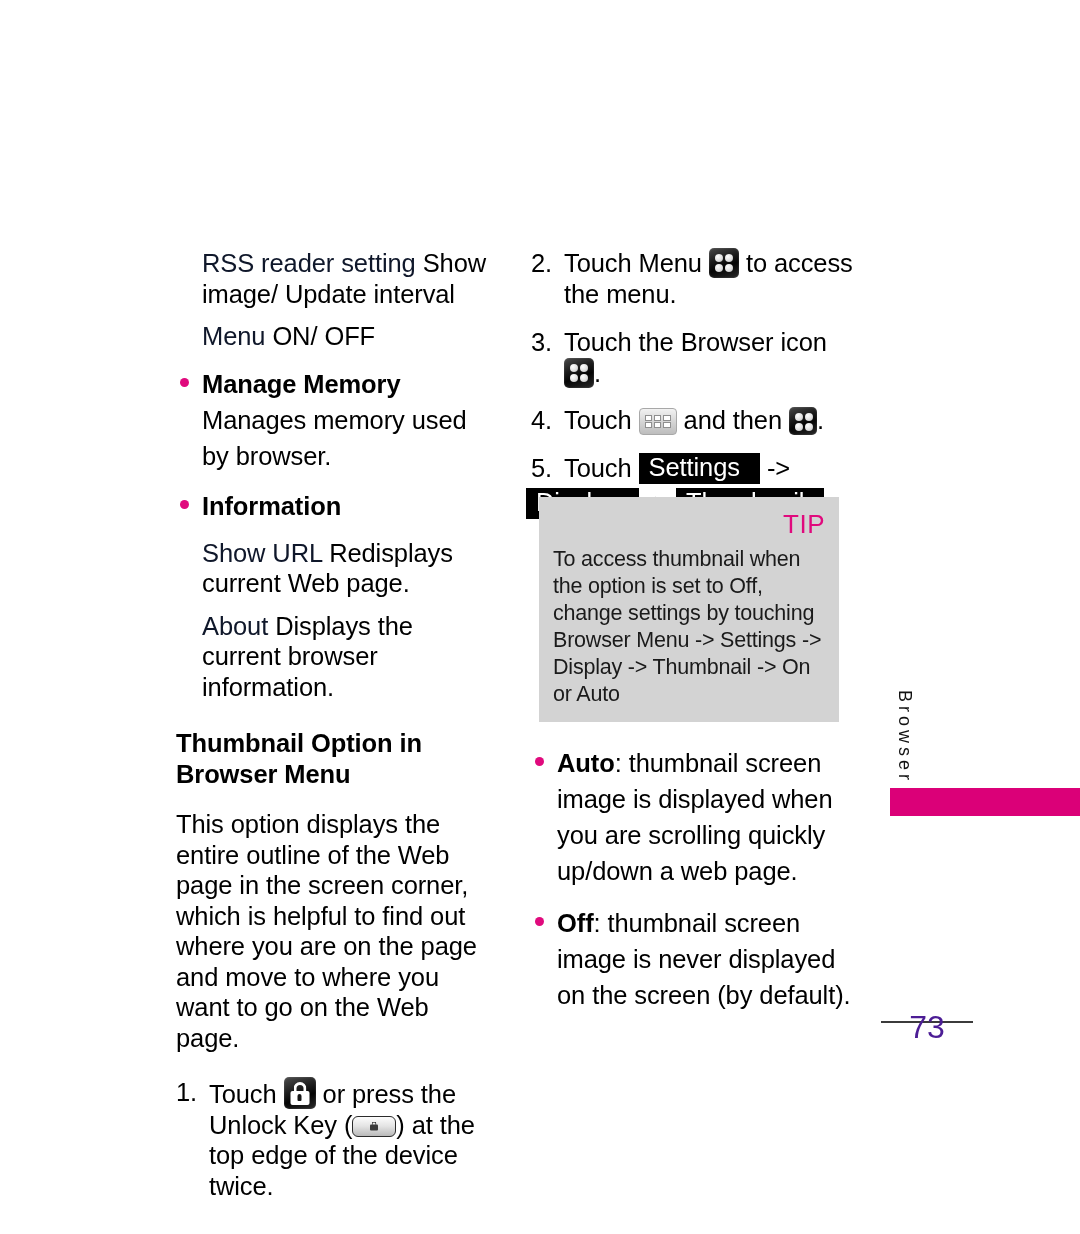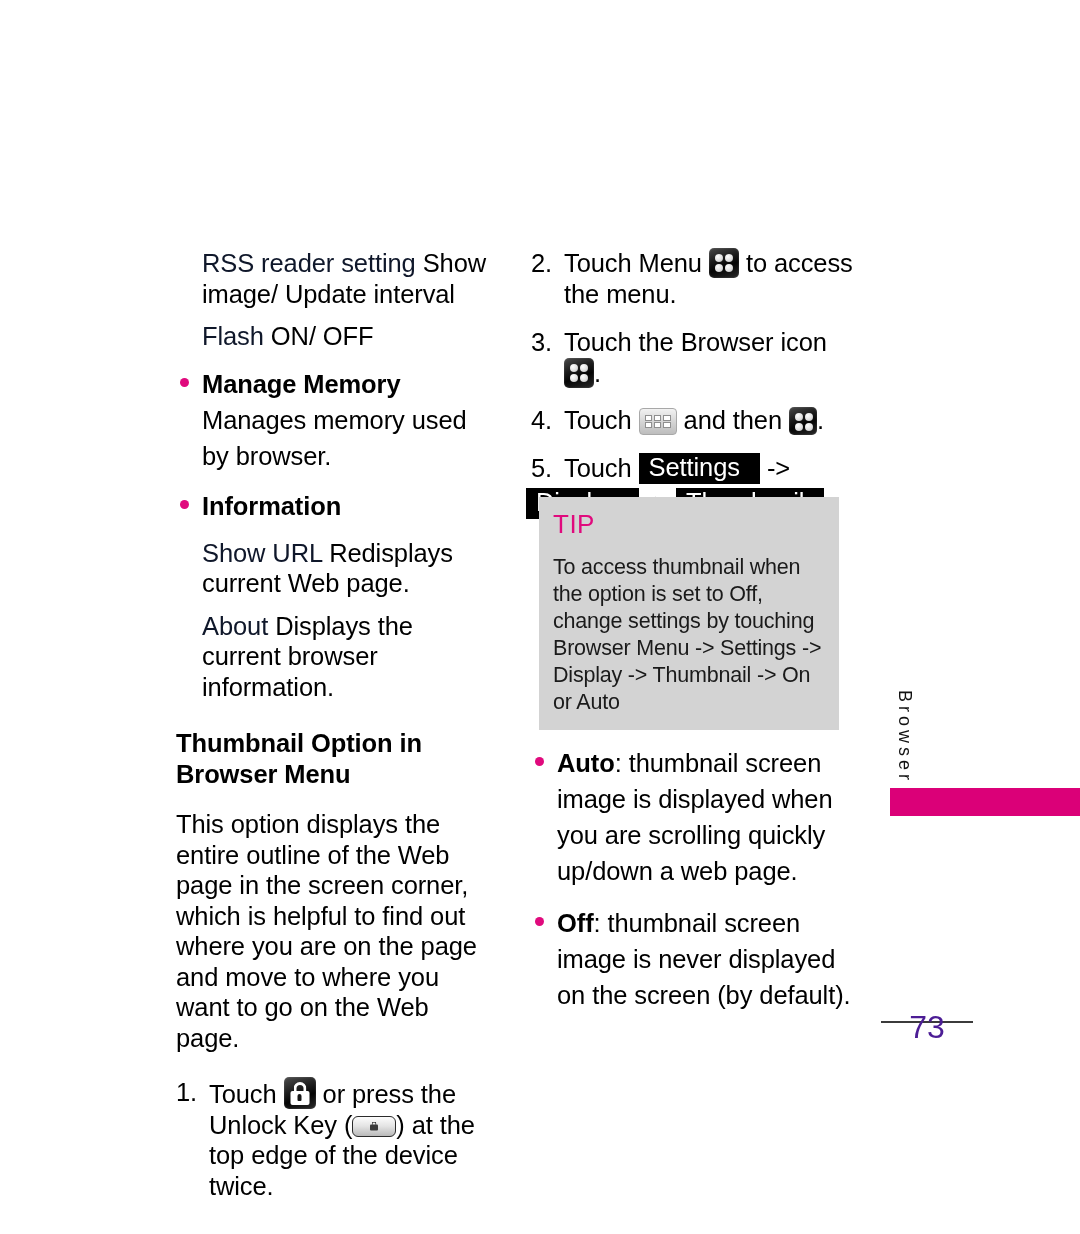--- a/index.html
+++ b/index.html
@@ -248,21 +248,22 @@
     width: 300px;
     padding: 12px 14px 14px 14px;
     background: #d3d3d3;
     box-sizing: border-box;
   }
   .tip-title {
     color: #E00A7D;
     font-size: 26px;
     line-height: 30px;
     letter-spacing: 0.5px;
-    margin-bottom: 15px;
+    margin-bottom: 7px;
+    text-align: right;
   }
   .tip-body {
     font-size: 21.5px;
     line-height: 27px;
     color: #1a1a1a;
     letter-spacing: -0.2px;
   }
 
   
   .margin-tab {
@@ -312,21 +313,21 @@
 
 <div class="page">
 
   <div class="col-left">
 
     <div class="blk indent-1">
       <span class="magenta">RSS reader setting</span><span> Show image/ Update interval</span>
     </div>
 
     <div class="blk indent-1">
-      <span class="magenta">Flash</span><span> ON/ OFF</span>
+      <span class="magenta">Menu</span><span> ON/ OFF</span>
     </div>
 
     <div class="bullet-item" style="margin-top:14px;">
       <span class="dot"></span>
       <span class="bold">Manage Memory</span><span> Manages memory used by browser.</span>
     </div>
 
     <div class="bullet-item" style="margin-top:14px;">
       <span class="dot"></span>
       <span class="bold">Information</span>

